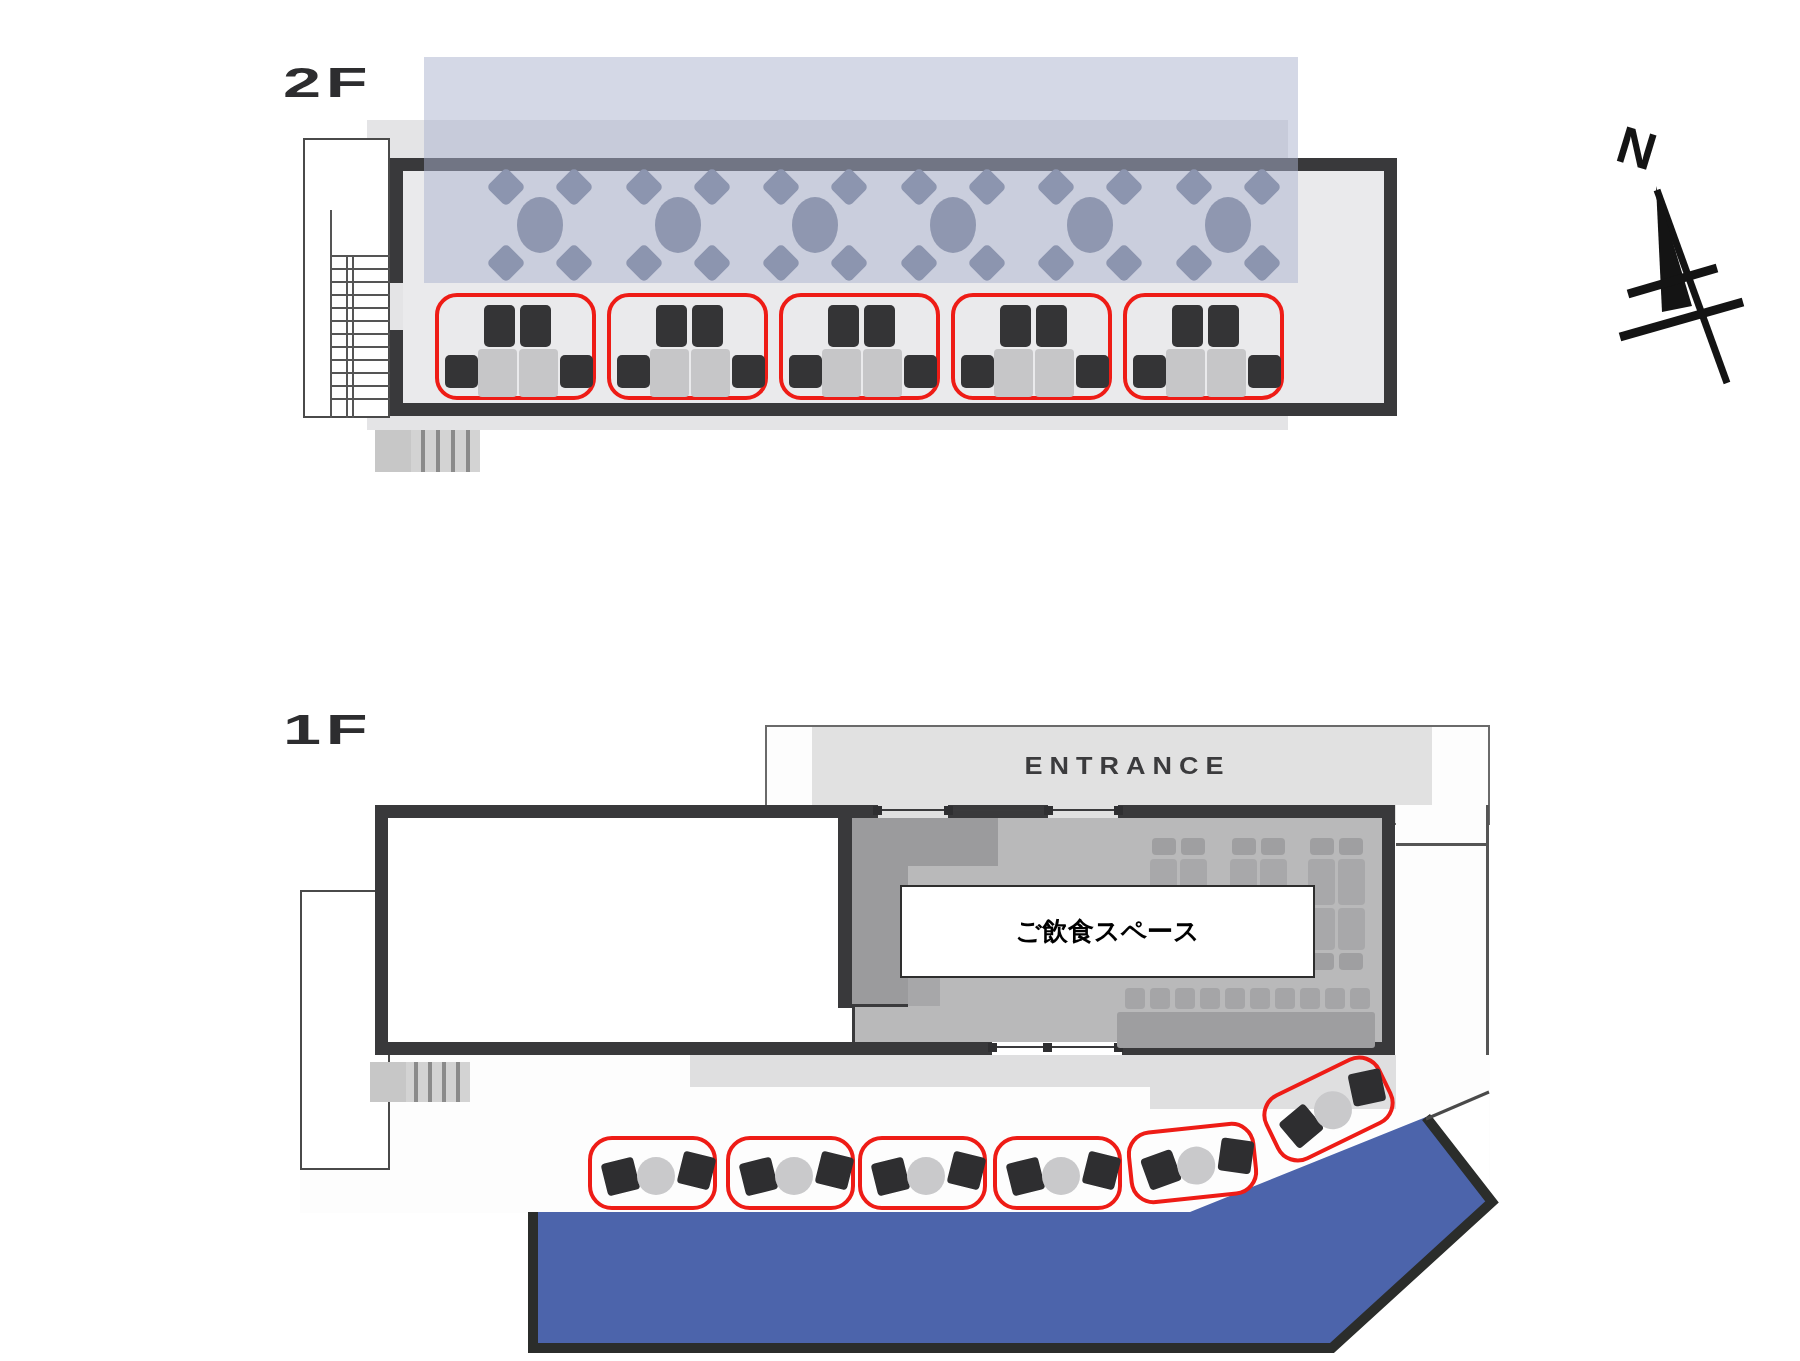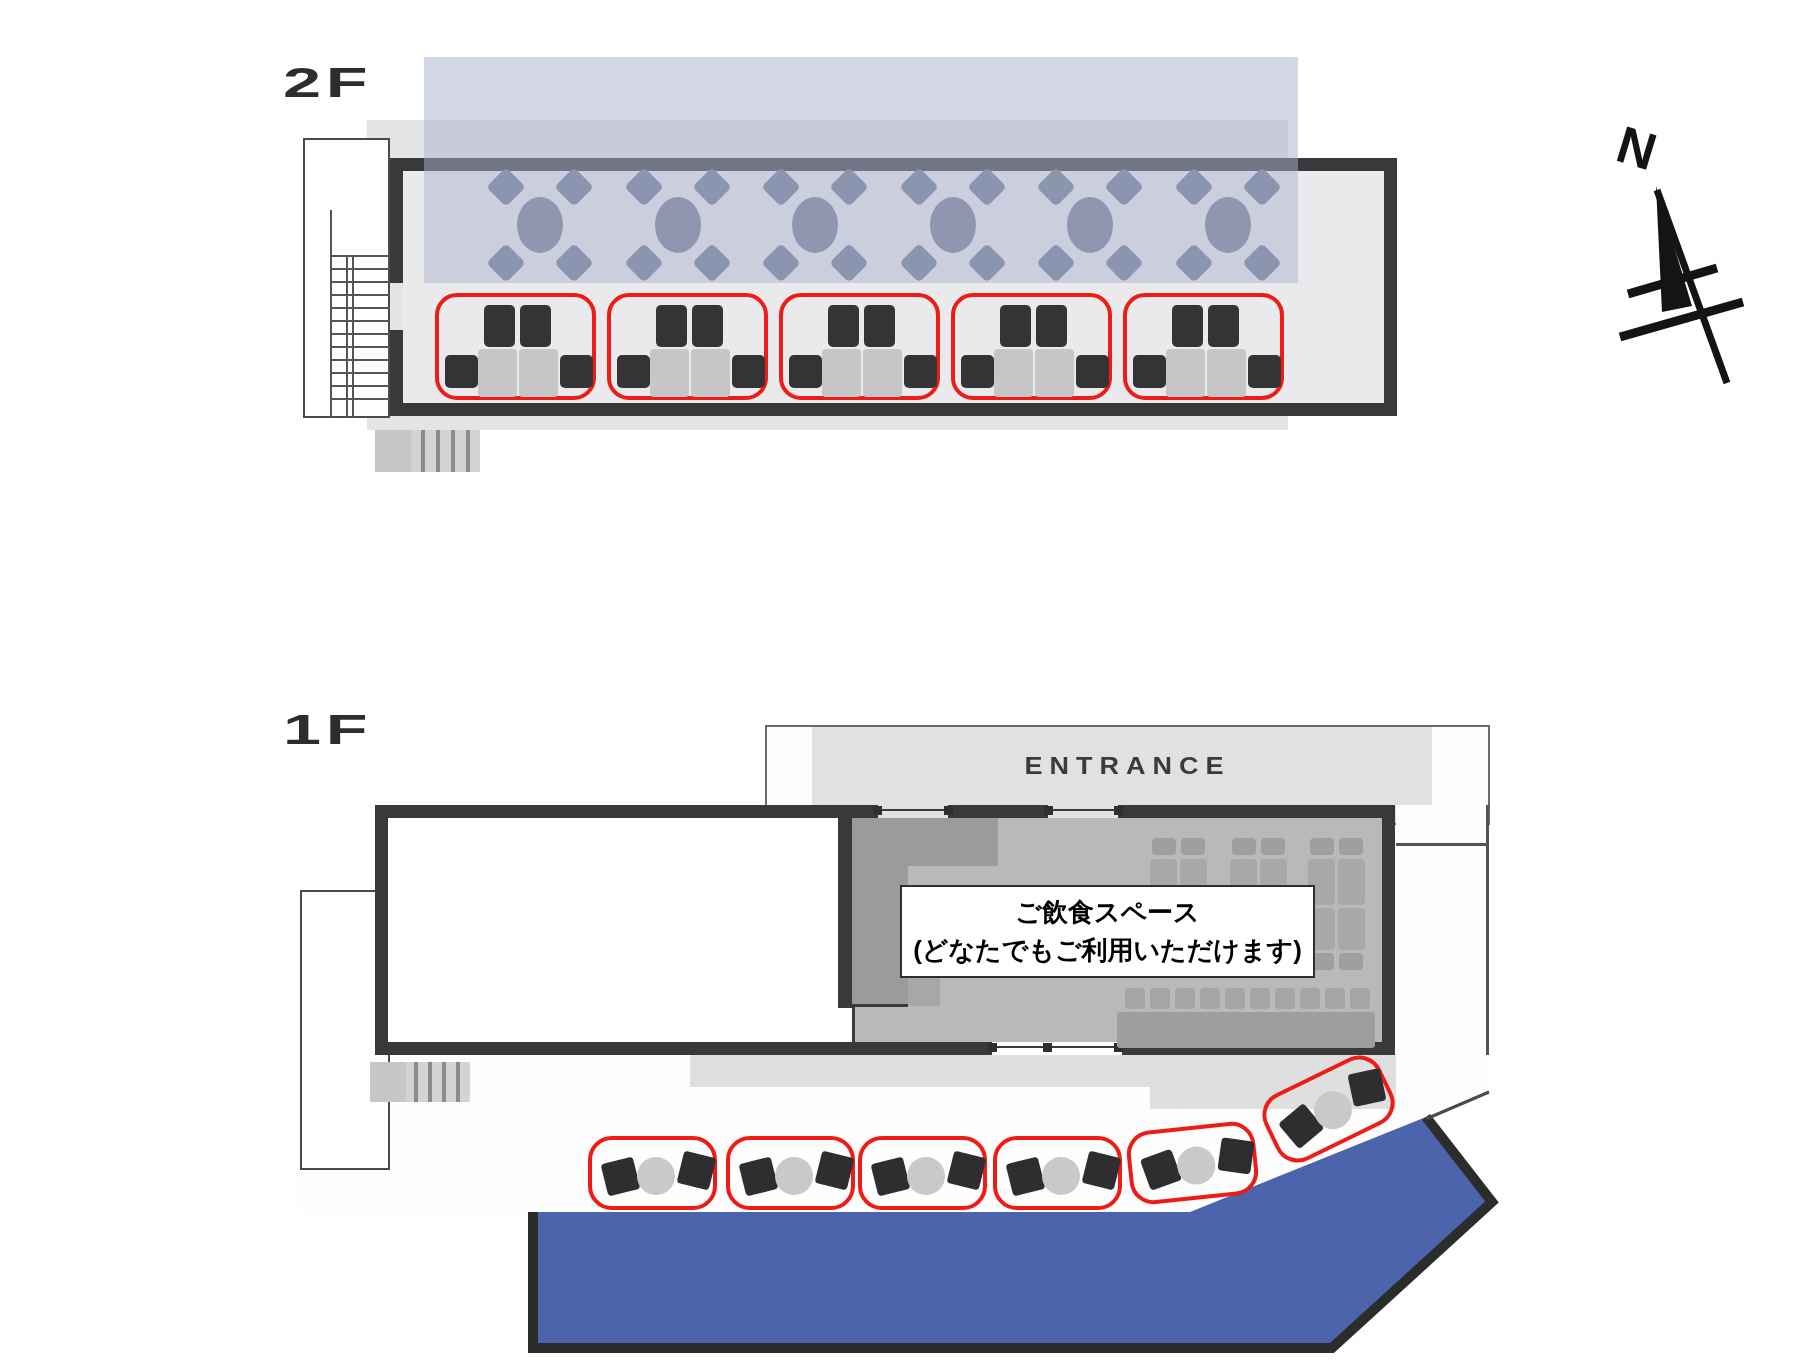--- a/index.html
+++ b/index.html
@@ -330,15 +330,14 @@
       </div>
       <div class="rgroup" style="left: 1264px; top: 1072px; transform: rotate(-26deg);">
         <div class="gc" style="left:12px;top:20px;transform:rotate(-14deg);"></div>
         <div class="gt"></div>
         <div class="gc" style="left:88px;top:14px;transform:rotate(14deg);"></div>
       </div>
     </div>
 
   <div class="noticebox">
     <div>ご飲食スペース</div>
-    <div>(どなたでもご利用いただけます)</div>
   </div>
 </section>
 
 </body></html>

